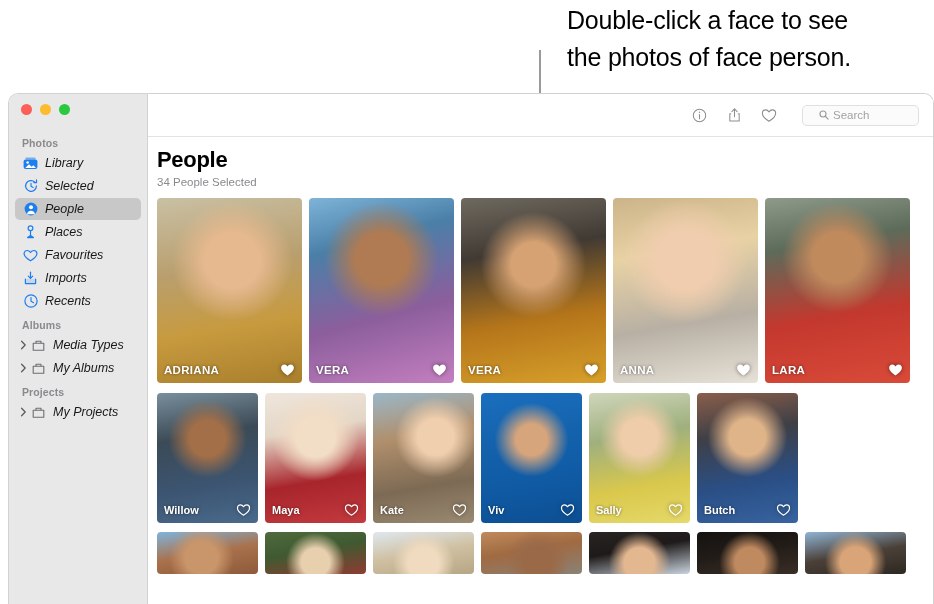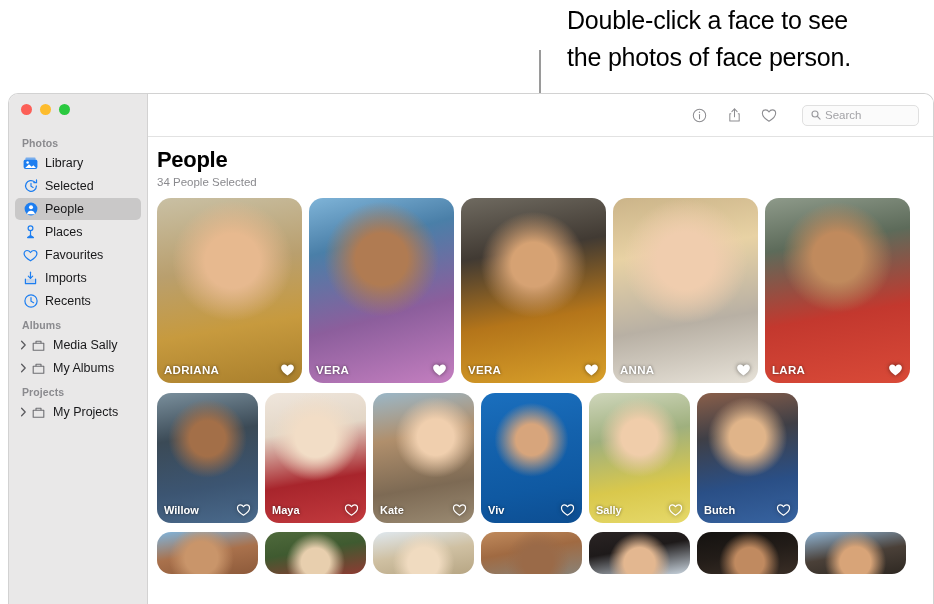--- a/index.html
+++ b/index.html
@@ -89,21 +89,21 @@
     display: flex; align-items: center; justify-content: center;
     color: #1d7ef0;
   }
   .sb-ico svg { display: block; }
   .sb-disc {
     width: 11px; flex: 0 0 11px;
     margin-right: 1px; margin-left: -4px;
     display: flex; align-items: center; justify-content: center;
     color: #5a5a5e;
   }
-  .sb-label { white-space: nowrap; }
+  .sb-label { white-space: nowrap; font-style: italic; }
 
   
   .content { flex: 1; position: relative; background: #fff; min-width: 0; }
 
   .toolbar {
     height: 43px;
     border-bottom: 1px solid #e2e2e2;
     display: flex;
     align-items: center;
     justify-content: flex-end;
@@ -116,21 +116,21 @@
     color: #8d8d91;
     margin-left: 9px;
   }
   .search {
     margin-left: 20px;
     width: 117px; height: 21px;
     border: 1px solid #e0e0e0;
     border-radius: 5px;
     background: #fbfbfb;
     display: flex; align-items: center;
-    padding: 0 8px;
+    padding: 0 16px;
     box-sizing: border-box;
   }
   .search .sico { color: #9b9b9f; margin-right: 4px; display:flex; }
   .search .stxt { font-size: 11.5px; color: #a3a3a7; }
 
   .page-head { padding: 10px 0 0 9px; }
   .page-title {
     font-size: 22px; font-weight: bold; color: #000;
     letter-spacing: -0.3px;
     margin: 0; line-height: 26px;
@@ -140,21 +140,21 @@
     margin-top: 3px;
   }
 
   .grid-wrap { padding-left: 9px; padding-top: 10px; }
   .row { display: flex; }
   .row1 { gap: 7px; margin-bottom: 10px; }
   .row2 { gap: 7px; margin-bottom: 9px; }
 
   .tile {
     position: relative;
-    border-radius: 14px;
+    border-radius: 4px;
     overflow: hidden;
     flex: 0 0 auto;
   }
   .tile.big { width: 145px; height: 185px; }
   .tile.sm  { width: 101px; height: 130px; }
   .tile.cut { width: 101px; height: 42px; }
 
   .tile .photo { position: absolute; inset: 0; }
 
   .tile .name {
@@ -272,21 +272,21 @@
               <svg width="7" height="10" viewBox="0 0 7 10" fill="none" stroke="currentColor" stroke-width="1.25" stroke-linecap="round" stroke-linejoin="round">
                 <path d="M1.6 1.2 L5.2 5 L1.6 8.8"></path>
               </svg>
             </span>
             <span class="sb-ico">
               <svg width="13" height="13" viewBox="0 0 13 13" fill="none" stroke="#6e6e72" stroke-width="1.1" stroke-linejoin="round">
                 <path d="M1.2 4.2 H11.8 V11.3 H1.2 Z"></path>
                 <path d="M4.0 4.2 V2.2 H9.0 V4.2"></path>
               </svg>
             </span>
-            <span class="sb-label">Media Sally</span>
+            <span class="sb-label">Media Types</span>
           </div>
           <div class="sb-item">
             <span class="sb-disc">
               <svg width="7" height="10" viewBox="0 0 7 10" fill="none" stroke="currentColor" stroke-width="1.25" stroke-linecap="round" stroke-linejoin="round">
                 <path d="M1.6 1.2 L5.2 5 L1.6 8.8"></path>
               </svg>
             </span>
             <span class="sb-ico">
               <svg width="13" height="13" viewBox="0 0 13 13" fill="none" stroke="#6e6e72" stroke-width="1.1" stroke-linejoin="round">
                 <path d="M1.2 4.2 H11.8 V11.3 H1.2 Z"></path>

